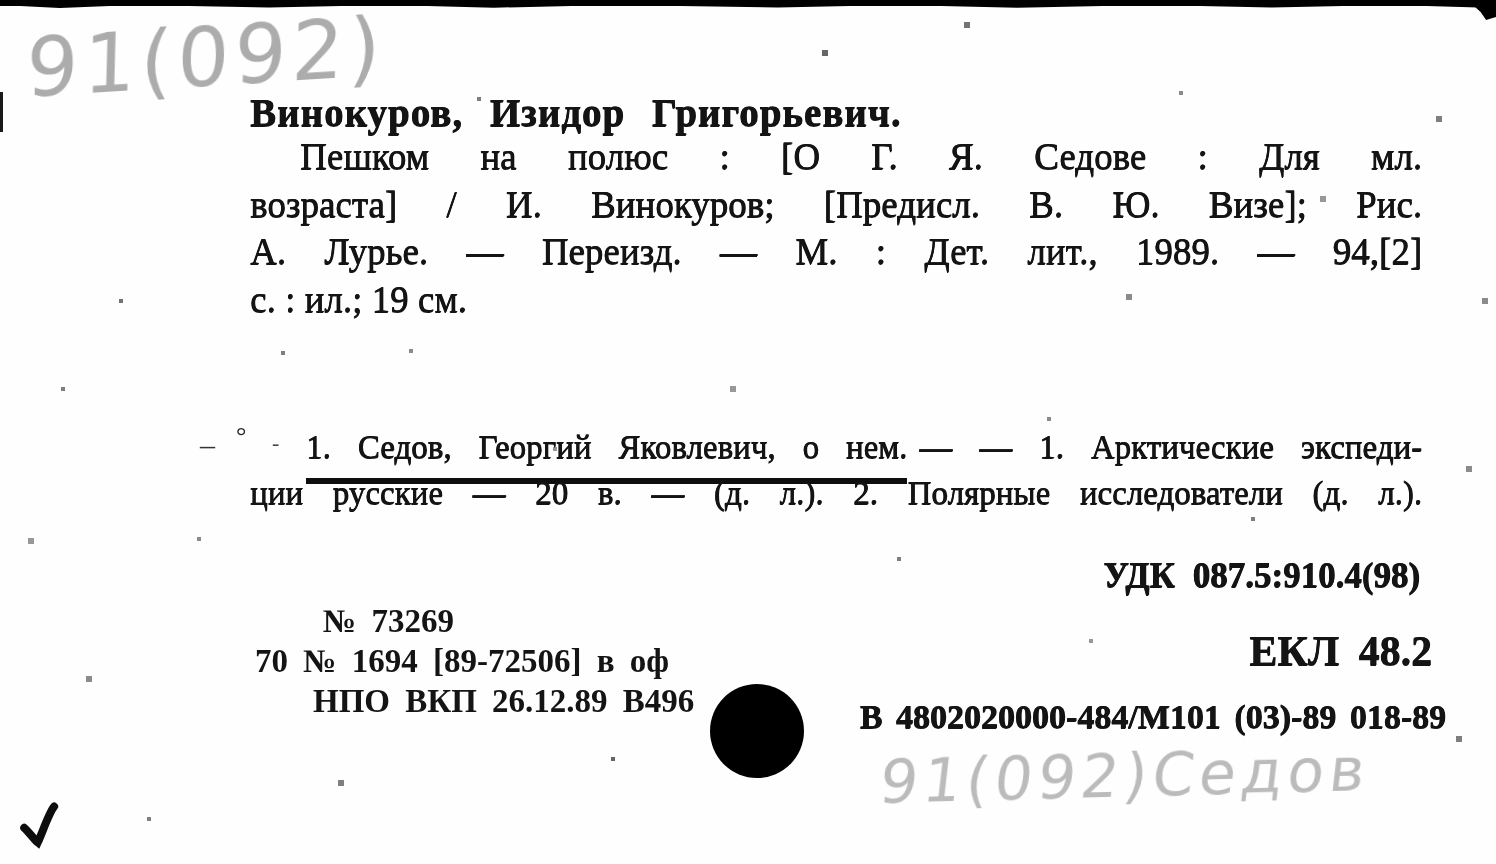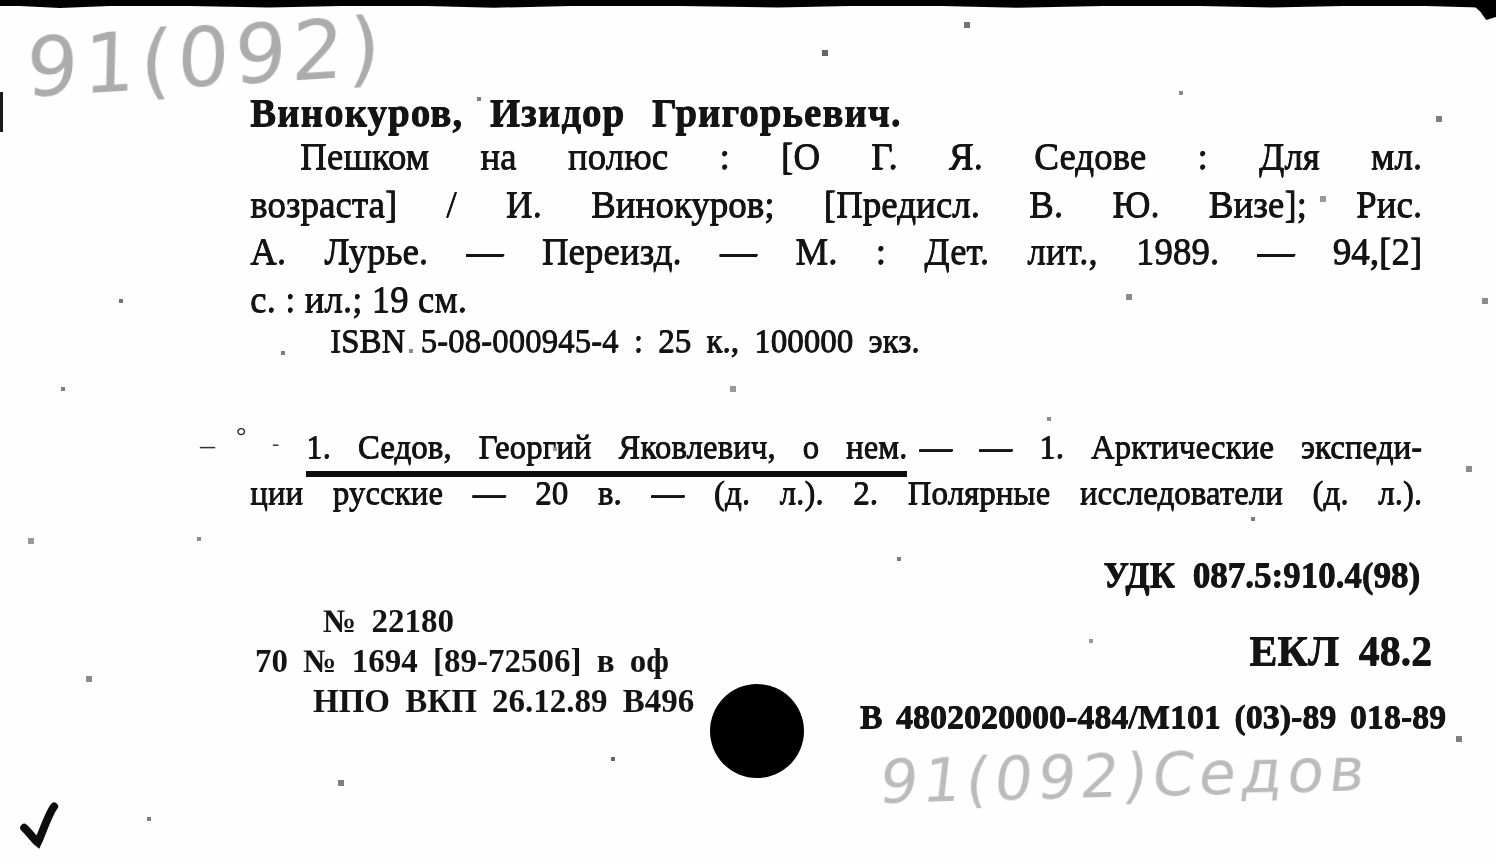--- a/index.html
+++ b/index.html
@@ -31,21 +31,21 @@
     left:250px;top:90px;font-size:39px;font-weight:700;
     font-family:Liberation Serif, serif;letter-spacing:1px;word-spacing:16px;white-space:nowrap;text-align:center;
   }
   .bodyblock{left:250px;top:133px;width:1172px;font-size:37px;line-height:47.5px;}
   .jline{text-align:justify;text-align-last:justify;}
   .indent1{text-indent:50px;}
   .isbn{left:330px;top:323px;font-size:33px;word-spacing:7px;white-space:nowrap;}
 
   .tracing{left:250px;top:424px;width:1172px;font-size:33px;line-height:46px;}
   .tindent{text-indent:56px;}
-  .usub{border-bottom:6px solid #0e0e0e;padding-bottom:6px;}
+  .usub{border-bottom:6px solid #0e0e0e;padding-bottom:13px;}
   .rest-gap{margin-left:12px;}
   .mark-dash{left:200px;top:428px;font-size:30px;color:#333;}
   .mark-dash2{left:272px;top:430px;font-size:22px;color:#444;}
   .mark-circle{left:236px;top:421px;font-size:26px;color:#222;}
 
   .udc{right:76px;top:556px;font-size:35px;font-weight:600;word-spacing:9px;white-space:nowrap;}
   .ekl{right:64px;top:627px;font-size:42px;font-weight:600;word-spacing:9px;white-space:nowrap;}
   .accline{font-size:33px;font-weight:700;word-spacing:7px;white-space:nowrap;}
   .acc1{left:323px;top:603px;}
   .acc2{left:255px;top:643px;}
@@ -88,37 +88,36 @@
 
   <div class="abs heading ink">Винокуров, Изидор Григорьевич.</div>
 
   <div class="abs bodyblock ink">
     <div class="jline indent1">Пешком на полюс : [О Г. Я. Седове : Для мл.</div>
     <div class="jline">возраста] / И. Винокуров; [Предисл. В. Ю. Визе]; Рис.</div>
     <div class="jline">А. Лурье. — Переизд. — М. : Дет. лит., 1989. — 94,[2]</div>
     <div>с. : ил.; 19 см.</div>
   </div>
 
-  <div class="abs isbn ink">ISBN 5-08-000945-4 : 25 к., 100000 экз.</div>
 
   <div class="abs mark-dash">–</div>
   <div class="abs mark-circle">°</div>
   <div class="abs mark-dash2">-</div>
 
   <div class="abs tracing ink">
     <div class="jline tindent">
       <span class="usub">1. Седов, Георгий Яковлевич, о нем.</span><span class="rest-gap">— — 1. Арктические экспеди-</span>
     </div>
     <div class="jline">ции русские — 20 в. — (д. л.). 2. Полярные исследователи (д. л.).</div>
   </div>
 
   <div class="abs udc ink">УДК 087.5:910.4(98)</div>
   <div class="abs ekl ink">ЕКЛ 48.2</div>
 
-  <div class="abs accline acc1">№ 22180</div>
+  <div class="abs accline acc1">№ 73269</div>
   <div class="abs accline acc2">70 № 1694 [89-72506] в оф</div>
   <div class="abs accline acc3">НПО ВКП 26.12.89 В496</div>
 
   <div class="abs catnum ink">В 4802020000-484/М101 (03)-89 018-89</div>
 
   <div class="abs punch-hole"></div>
 
   <div class="abs pencil hw-bottom">91(092)Седов</div>
 
   <div class="abs checkmark">

